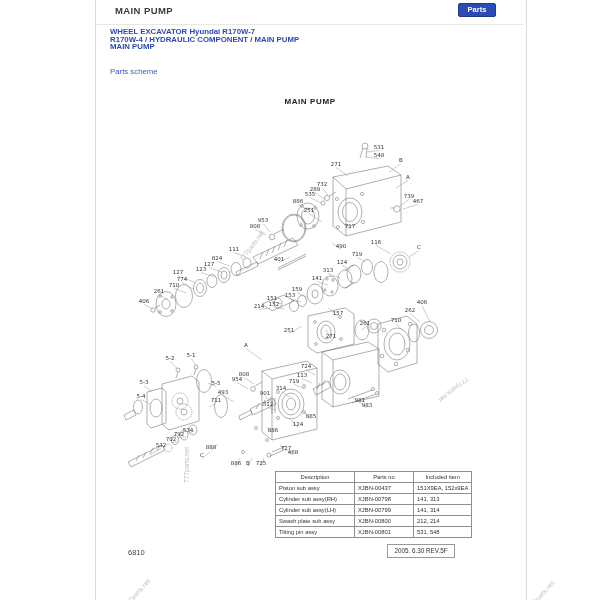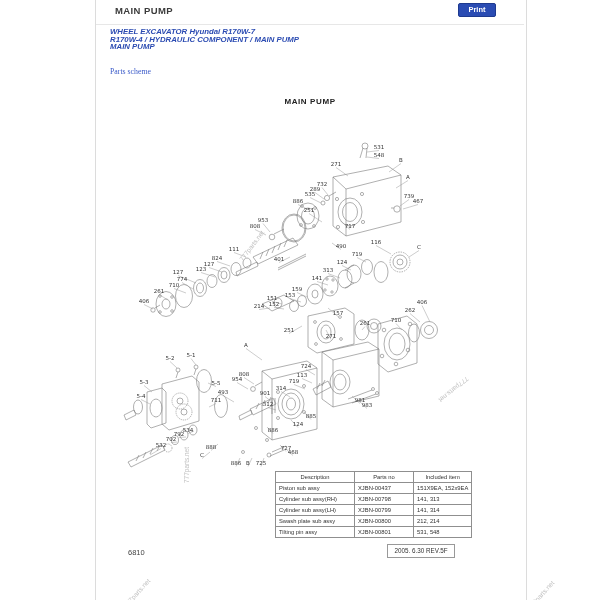--- a/index.html
+++ b/index.html
@@ -6,22 +6,22 @@
     font-family:"Liberation Sans","DejaVu Sans",sans-serif;}
   .canvas{position:absolute;left:10px;top:0;width:600px;height:600px;overflow:hidden;background:#fff;}
   .page{position:absolute;left:85px;top:0;width:430px;height:600px;background:#fff;
     border-left:1px solid #dcdcdc;border-right:1px solid #dcdcdc;}
   .hdr-title{position:absolute;left:105px;top:5px;font-size:9.5px;font-weight:bold;color:#3b3b3b;letter-spacing:.4px;}
   .print-btn{position:absolute;left:448px;top:3px;width:38px;height:14px;background:#2a4cb3;border:1px solid #1e3a8f;
     border-radius:2px;color:#fff;font-size:7.5px;font-weight:bold;text-align:center;line-height:12px;cursor:pointer;
     font-family:"Liberation Sans",sans-serif;padding:0;}
   .hdr-rule{position:absolute;left:86px;top:24px;width:428px;height:1px;background:#e7e7e7;}
   .crumbs{position:absolute;left:100px;top:28px;font-size:7.8px;font-weight:bold;color:#2b4bb2;line-height:7.6px;}
-  .crumbs div{white-space:nowrap;font-style:italic;}
-  .scheme-link{position:absolute;left:100px;top:67px;font-size:7.8px;color:#3a5ac9;text-decoration:none;font-family:Liberation Serif, serif;}
+  .crumbs div{white-space:nowrap;}
+  .scheme-link{position:absolute;left:100px;top:67px;font-size:7.8px;color:#3a5ac9;text-decoration:none;}
   .diag-title{position:absolute;left:85px;top:97px;width:430px;text-align:center;font-size:8px;color:#222;
     letter-spacing:.6px;font-weight:bold;}
   svg#diagram{position:absolute;left:0;top:0;width:600px;height:600px;}
   .plabel{font-family:"DejaVu Sans",sans-serif;font-size:5.5px;fill:#333;text-anchor:middle;}
   table.parts{position:absolute;left:265px;top:471px;border-collapse:collapse;background:#fff;}
   table.parts th,table.parts td{border:0.7px solid #8f8f8f;font-size:5.8px;color:#333;font-weight:normal;
     padding:1px 3px;height:8px;white-space:nowrap;}
   table.parts th{text-align:center;}
   table.parts td{text-align:left;}
   .col-desc{width:72px;} .col-pno{width:52px;} .col-inc{width:50px;}
@@ -35,21 +35,21 @@
   .wm4{left:112px;top:604px;transform:rotate(-48deg);}
   .wm5{left:516px;top:606px;transform:rotate(-48deg);}
 </style>
 </head>
 <body>
 
 <div class="canvas">
   <div class="page"></div>
 
   <div class="hdr-title">MAIN PUMP</div>
-  <button class="print-btn">Print</button>
+  <button class="print-btn">Parts</button>
   <div class="hdr-rule"></div>
 
   <div class="crumbs">
     <div>WHEEL EXCAVATOR Hyundai R170W-7</div>
     <div>R170W-4 / HYDRAULIC COMPONENT / MAIN PUMP</div>
     <div>MAIN PUMP</div>
   </div>
   <a href="#" class="scheme-link">Parts scheme</a>
 
   <div class="diag-title">MAIN PUMP</div>

